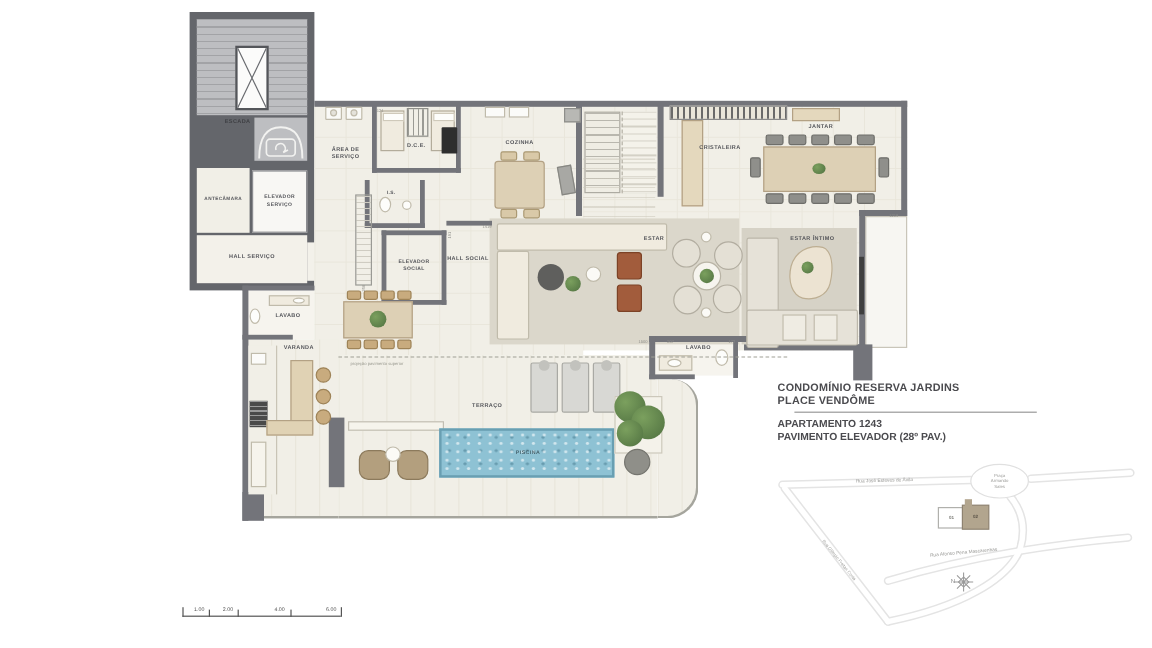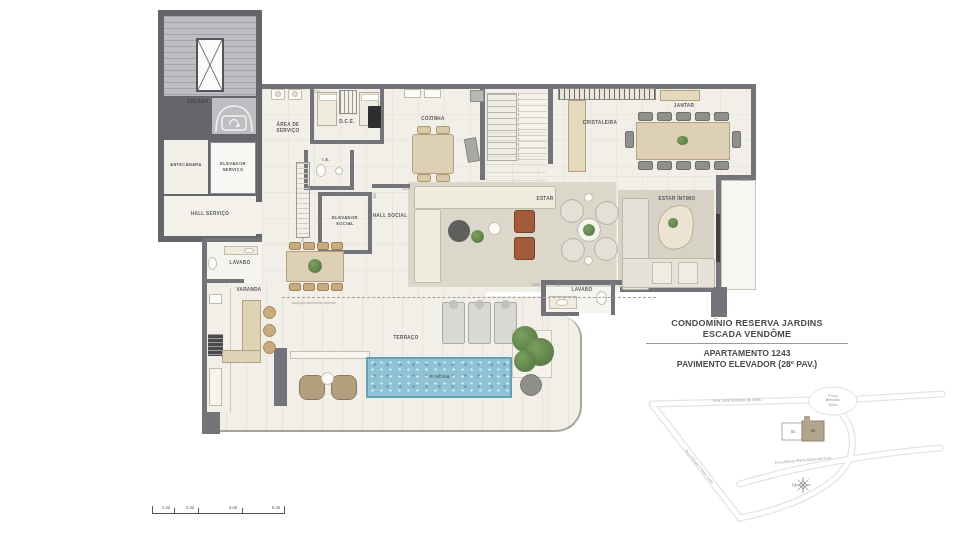--- a/index.html
+++ b/index.html
@@ -12,21 +12,21 @@
   .plank{background-image:linear-gradient(90deg,#e7e4d8 1px,transparent 1px);background-size:20px 20px}
   .lbl{position:absolute;transform:translate(-50%,-50%);font-size:4.6px;font-weight:bold;
        color:#54555a;letter-spacing:.35px;text-align:center;white-space:pre-line;line-height:1.35}
   .dim{position:absolute;font-size:3.4px;color:#8f8f8a}
   .fur{position:absolute;background:#f0ebdf;border:1px solid #c0bbab;box-sizing:border-box}
   .chair{position:absolute;background:#8f8f8b;border:1px solid #6e6e6a;border-radius:2px;box-sizing:border-box}
   .tan{background:#ddd0b5;border:1px solid #b3a184}
   .circ{border-radius:50%}
   .green{position:absolute;border-radius:50%;background:radial-gradient(circle at 35% 35%,#7ba05e,#4f7040)}
   .stool{position:absolute;border-radius:50%;background:#c8ab7e;border:1px solid #9e8357;box-sizing:border-box}
-  .info{position:absolute;left:632px;top:318px;width:230px;text-align:center;color:#4b4b4f}
+  .info{position:absolute;left:648px;top:318px;width:230px;color:#4b4b4f}
   .info .t1{font-size:9px;font-weight:bold;letter-spacing:.2px;line-height:1.18}
   .info hr{border:none;border-top:1px solid #9a9a9a;margin:4px 14px}
   .info .t2{font-size:8.6px;font-weight:bold;line-height:1.22}
   .mapLbl{position:absolute;font-size:4px;color:#9b9b98;white-space:pre-line;text-align:center;
           transform:translate(-50%,-50%);line-height:1.25}
   .sb{position:absolute;background:#555}
   .sbn{position:absolute;font-size:4.4px;color:#555;transform:translate(-50%,0)}
 </style>
 </head>
 <body>
@@ -238,21 +238,21 @@
   <span class="dim" style="left:372px;top:194px;transform:rotate(-90deg)">191</span>
   <span class="dim" style="left:300px;top:238px;transform:rotate(-90deg)">258</span>
   <span class="dim" style="left:741px;top:178px">1219</span>
   <span class="dim" style="left:532px;top:283px">1500</span>
   <span class="dim" style="left:556px;top:283px">207</span>
   <span class="dim" style="left:607px;top:283px">172</span>
   <span class="dim" style="left:314px;top:90px">124</span>
 
   <div class="info">
     <div class="t1">CONDOMÍNIO RESERVA JARDINS</div>
-    <div class="t1">ESCADA VENDÔME</div>
+    <div class="t1">PLACE VENDÔME</div>
     <hr>
     <div class="t2">APARTAMENTO 1243</div>
     <div class="t2">PAVIMENTO ELEVADOR (28º PAV.)</div>
   </div>
 
   <svg style="position:absolute;left:640px;top:378px" width="320" height="160" viewBox="0 0 320 160">
     <g stroke="#e4e4e4" stroke-width="7" fill="none" stroke-linecap="round">
       <path d="M 12 26 L 170 22"></path>
       <path d="M 219 21 L 302 16"></path>
       <path d="M 14 29 L 100 140"></path>

